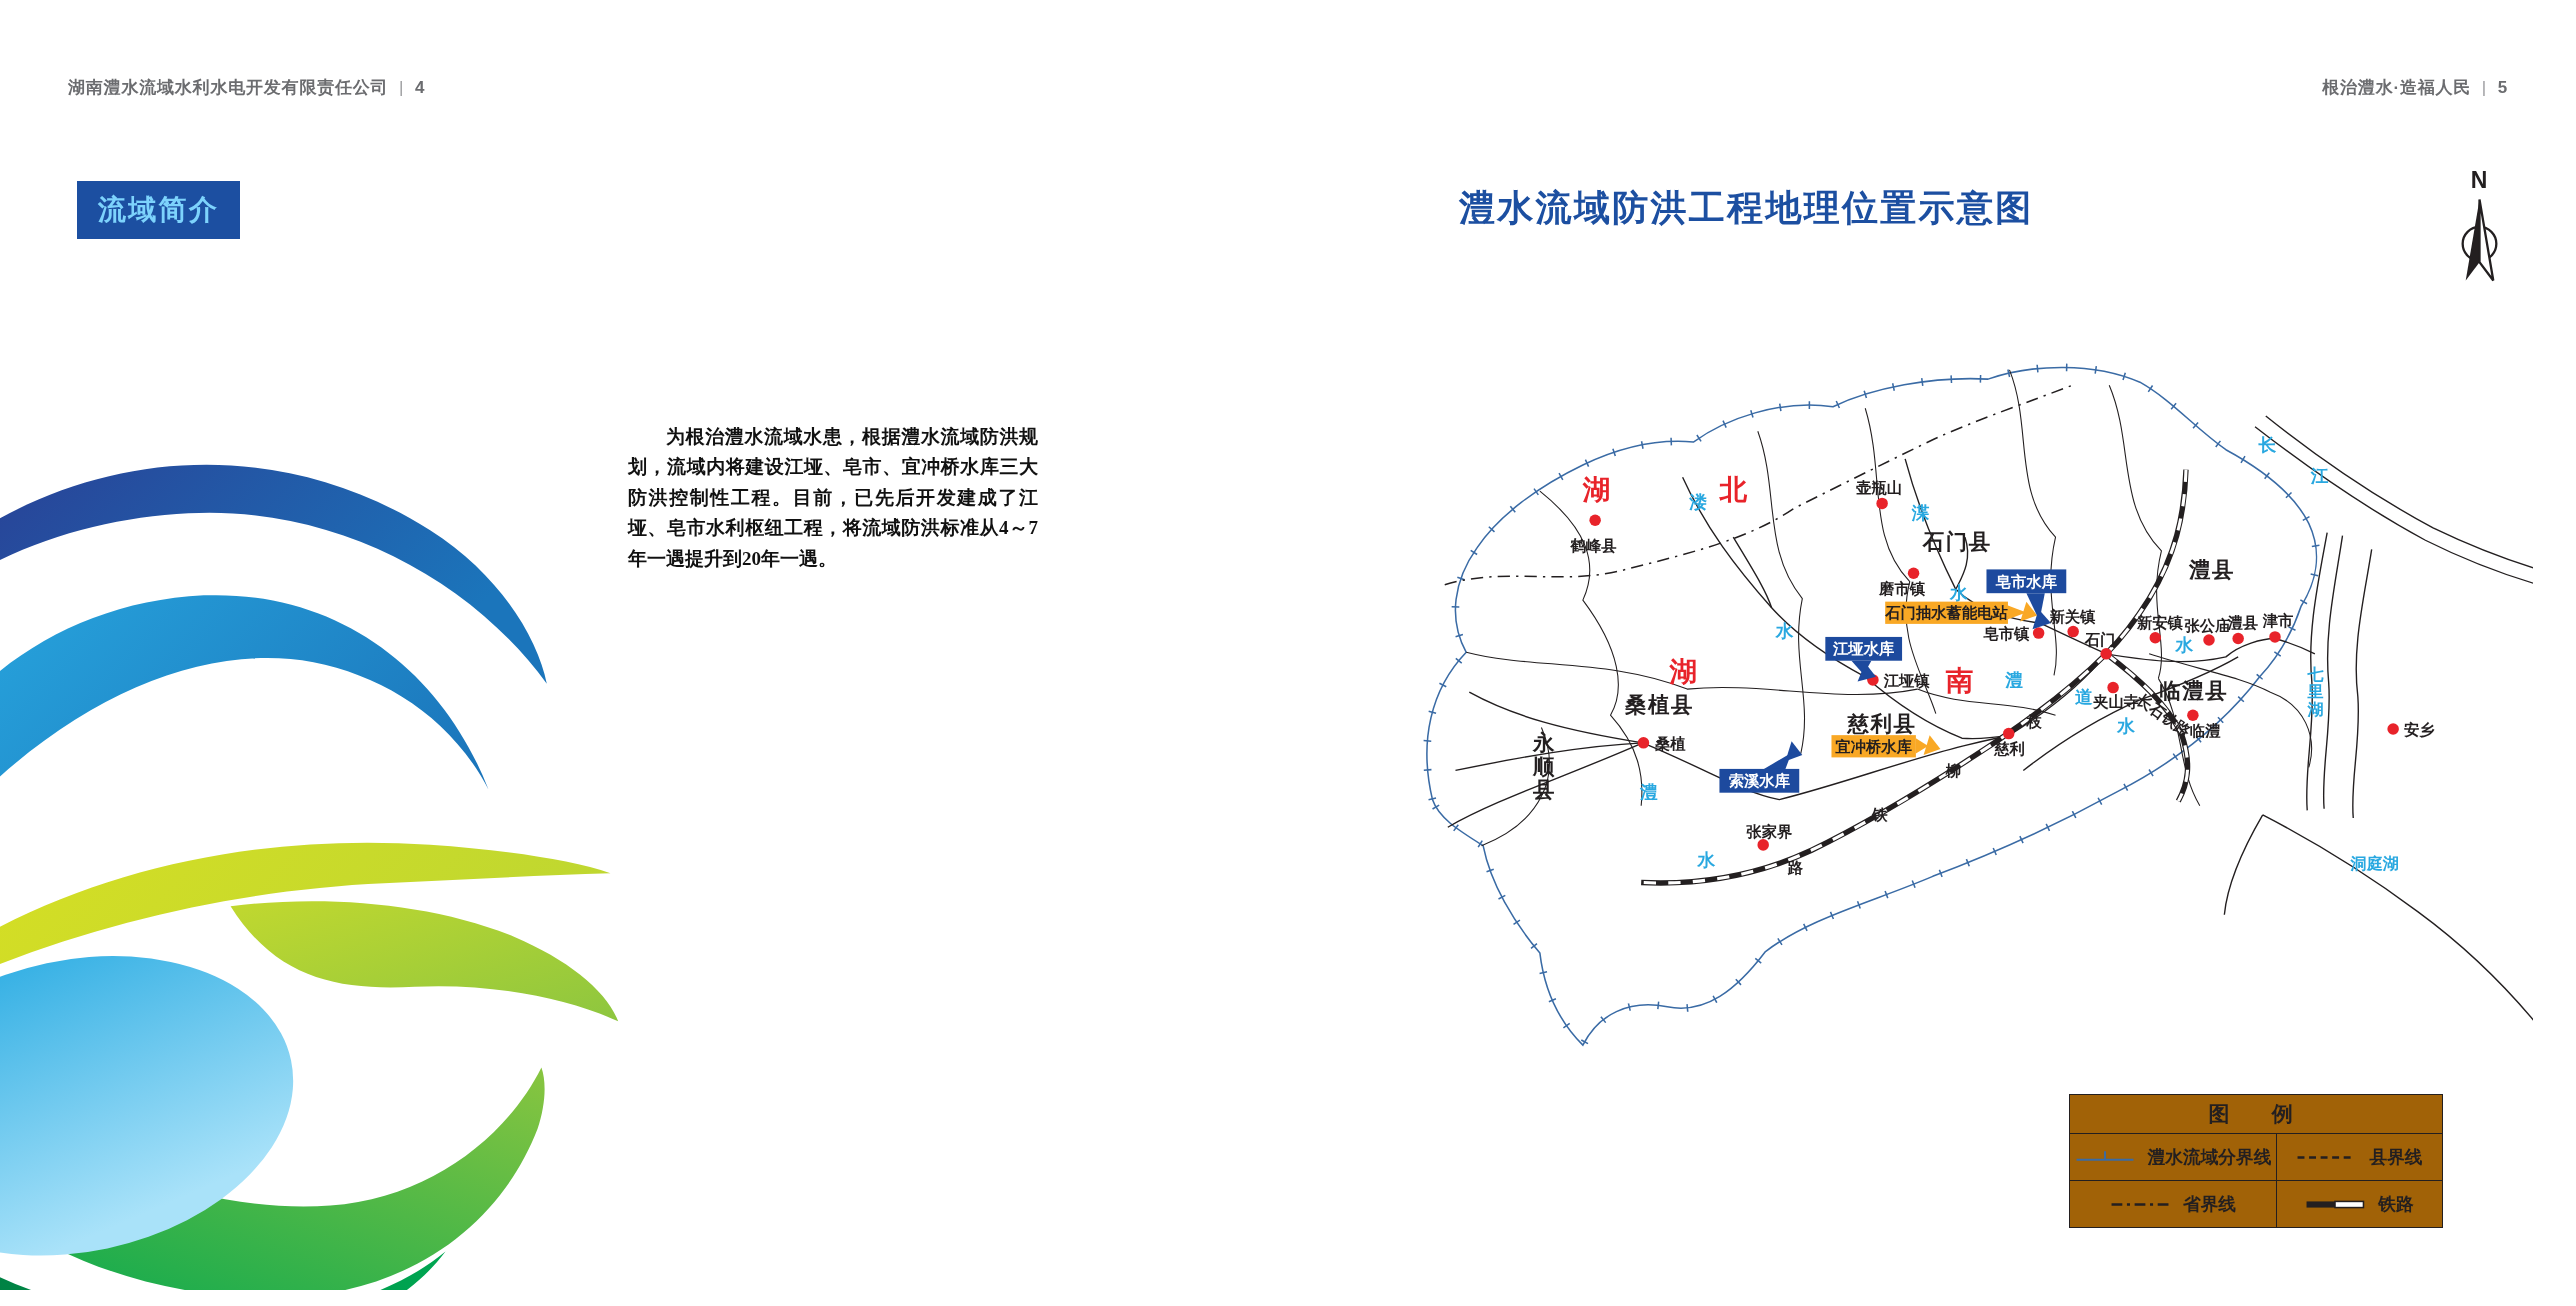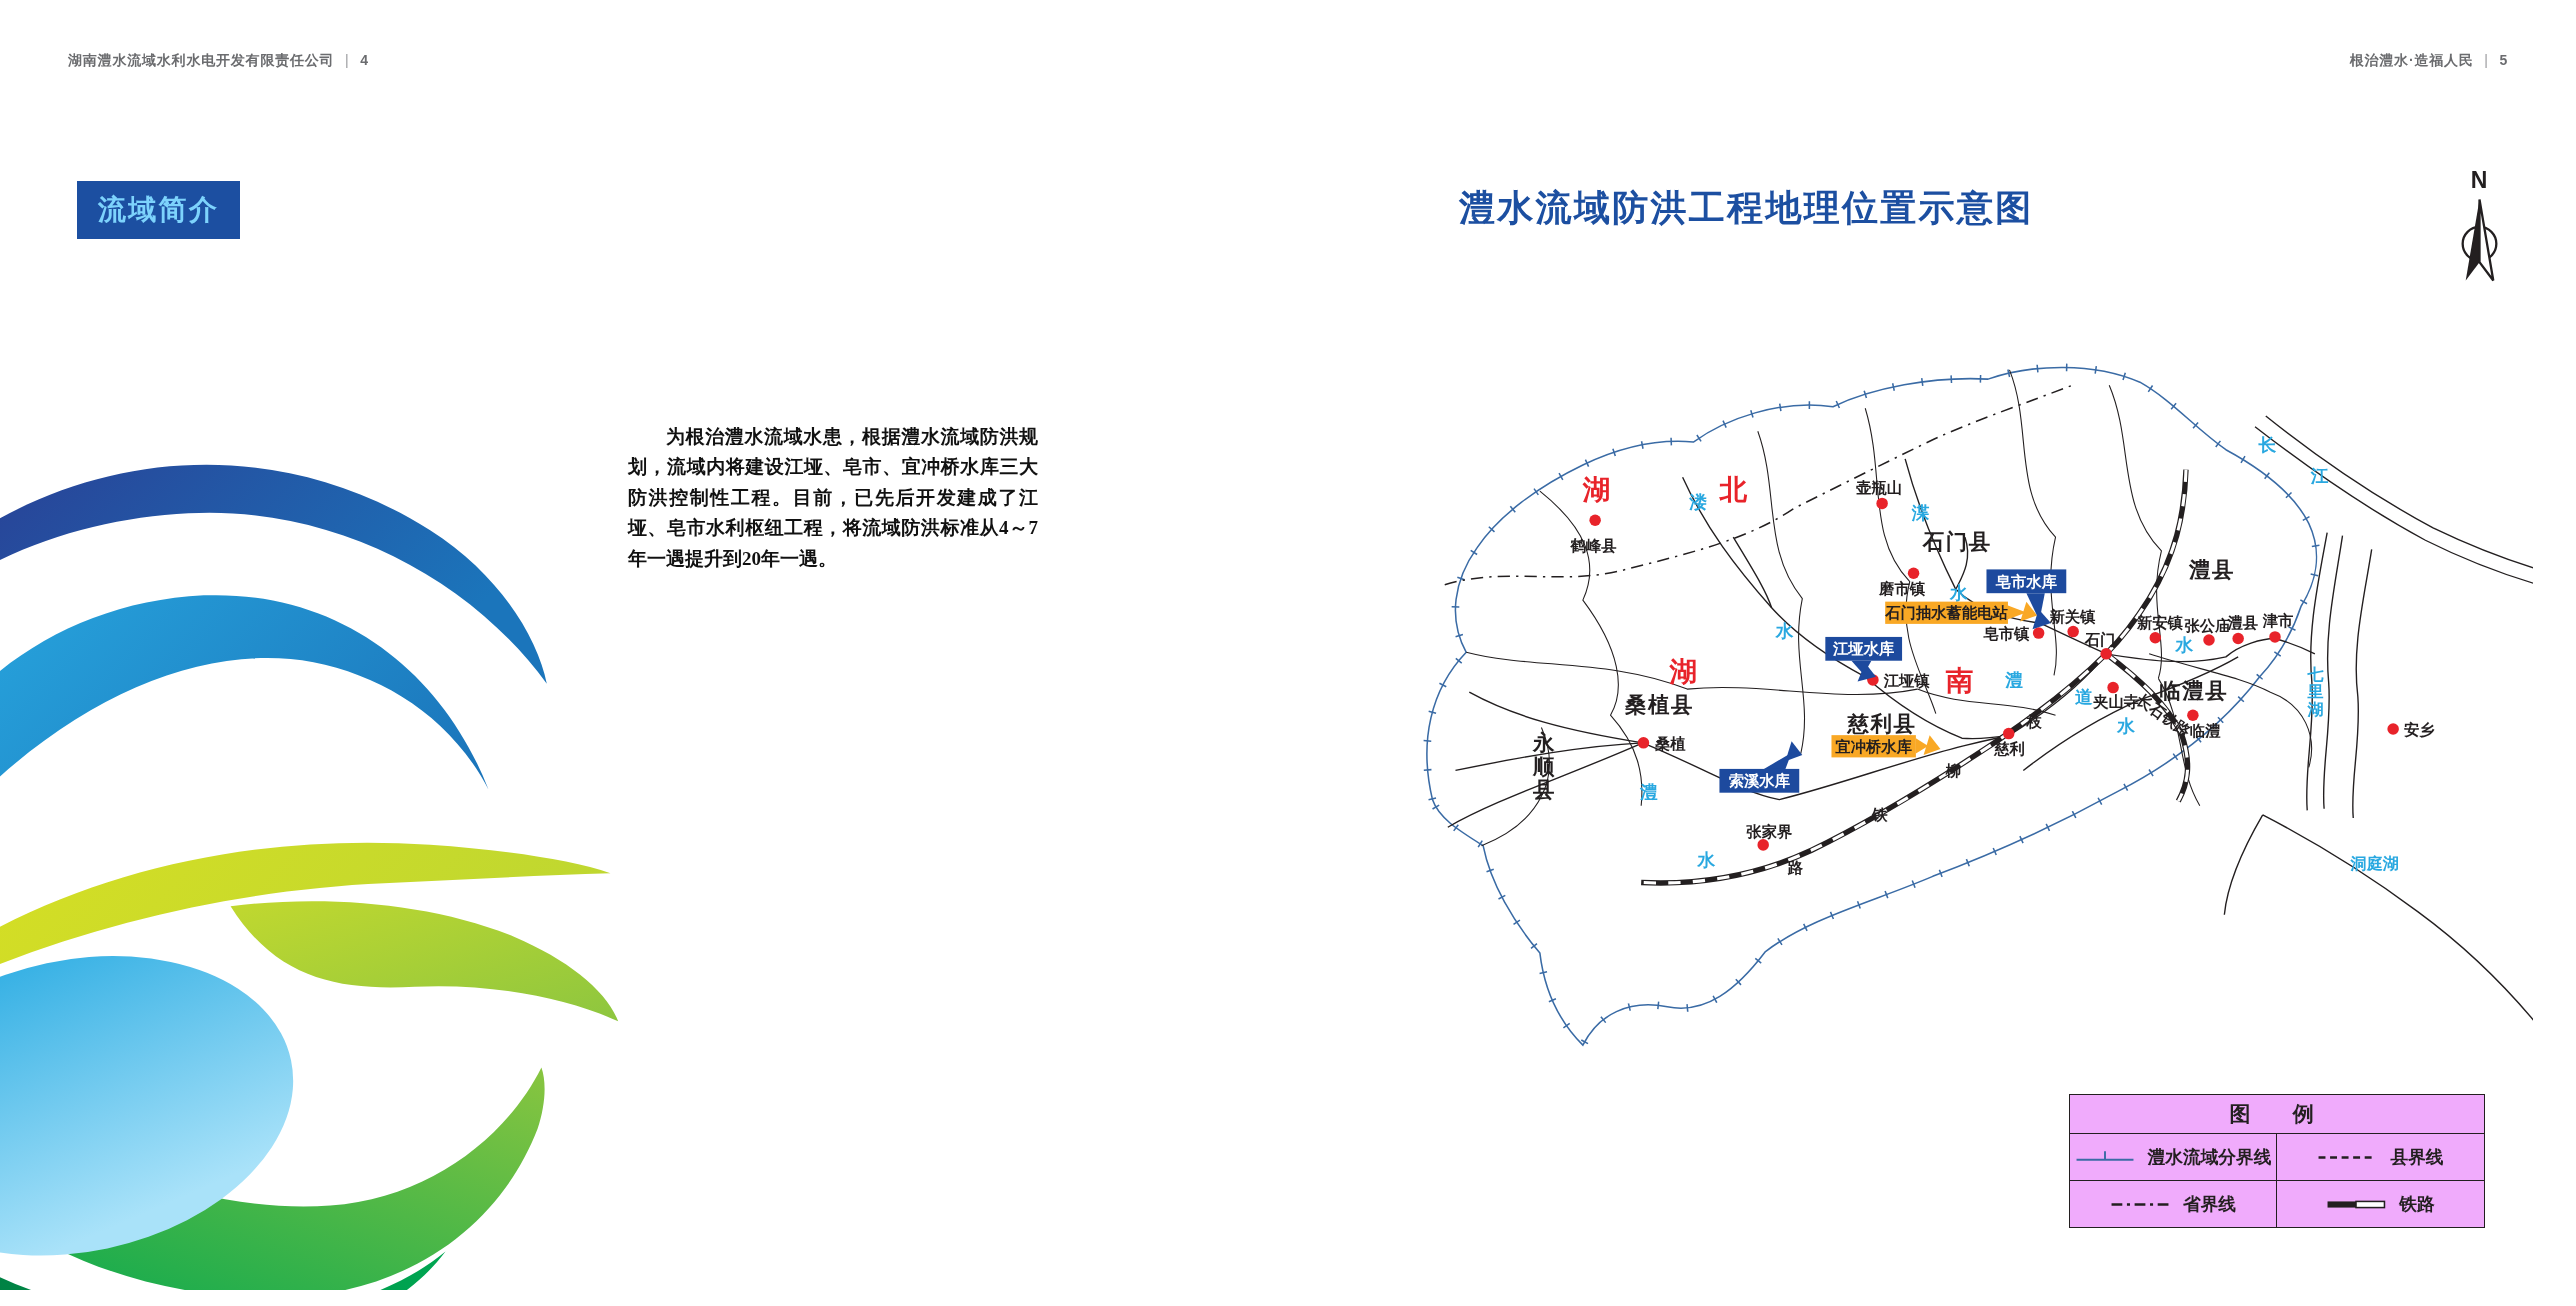--- a/index.html
+++ b/index.html
@@ -1,33 +1,33 @@
 <!DOCTYPE html>
 <html style="font-size:12.3px"><head>
 <meta charset="utf-8">
 <style>
   html,body{margin:0;padding:0;background:#ffffff;}
   #canvas{position:relative;width:2576px;height:1306px;background:#ffffff;overflow:hidden;
           font-family:"Liberation Sans",sans-serif;color:#231f20;}
-  .hdr{position:absolute;top:52px;font-size:14px;font-weight:700;color:#6b6c6f;letter-spacing:0.8px;}
+  .hdr{position:absolute;top:76px;font-size:17px;font-weight:700;color:#6b6c6f;letter-spacing:0.8px;}
   .hdr .sep{margin:0 10.7px;font-weight:400;color:#9a9b9e;}
   #hdr-left{left:68px;}
   #hdr-right{right:68px;text-align:left;}
   #section-title{position:absolute;left:77px;top:181px;background:#1c4fa1;color:#7dd3fc;
                  font-size:28px;font-weight:700;padding:10px 21px;letter-spacing:2.3px;}
   #body-text{position:absolute;left:628px;top:422px;width:410px;
              font-family:"Liberation Serif",serif;font-weight:700;font-size:19px;
              line-height:1.6;text-align:justify;color:#111111;}
   #body-text p{margin:0 0 31px 0;text-indent:2em;}
   #map-title{position:absolute;left:1459px;top:184px;width:1075px;text-align:left;
              color:#1c4fa1;font-size:36px;font-weight:700;letter-spacing:2.3px;}
   #compass{position:absolute;left:2452px;top:167px;width:54px;text-align:center;}
   #compass .n{font-size:23px;font-weight:700;color:#231f20;display:block;margin-bottom:1.5px;}
-  #legend{position:absolute;left:2069px;top:1094px;width:416px;height:134px;
-          border:1.5px solid #231f20;box-sizing:border-box;background:#f0abfc;}
+  #legend{position:absolute;left:2069px;top:1094px;width:374px;height:134px;
+          border:1.5px solid #231f20;box-sizing:border-box;background:#a16207;}
   #legend .lg-title{height:38px;line-height:38px;text-align:center;font-size:21px;font-weight:700;
                     border-bottom:1.5px solid #231f20;letter-spacing:10.7px;}
   #legend .lg-grid{display:grid;grid-template-columns:207px 1fr;grid-template-rows:47px 46px;}
   #legend .cell{display:flex;align-items:center;justify-content:center;gap:13px;
                 font-size:17.7px;font-weight:700;box-sizing:border-box;}
   #legend .cell.bl{border-right:1.5px solid #231f20;}
   #legend .cell.tp{border-bottom:1.5px solid #231f20;}
   
   .ml-prov{fill:#e8232a;font:700 36px "Liberation Sans",sans-serif;text-anchor:middle;}
   .ml-county{fill:#231f20;font:700 28px "Liberation Sans",sans-serif;text-anchor:middle;letter-spacing:2px;}

